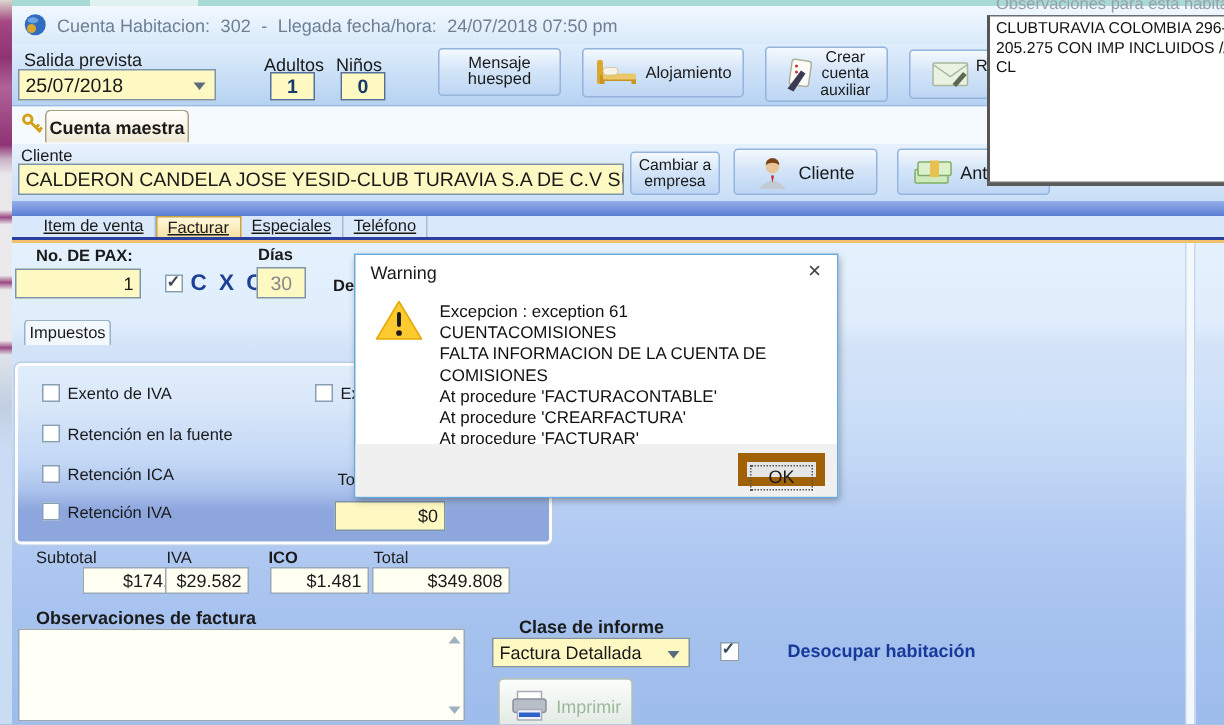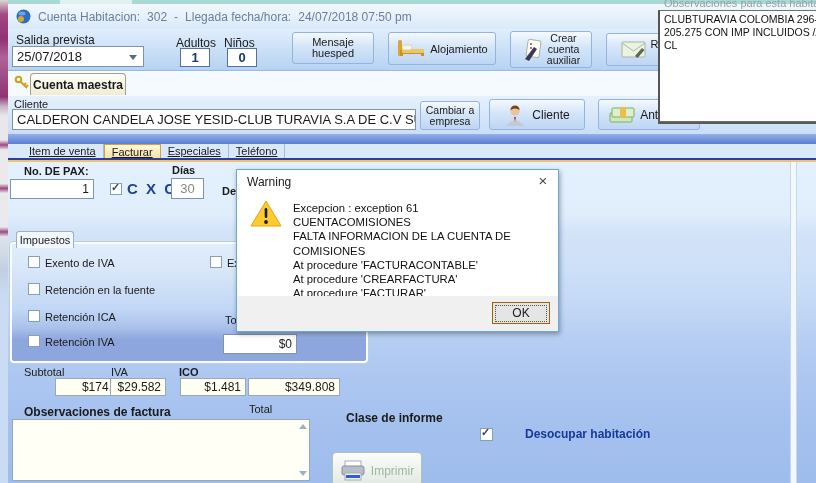--- a/index.html
+++ b/index.html
@@ -28,58 +28,58 @@
   .content{left:8px;top:162px;width:808px;height:321px;
     background:linear-gradient(180deg,#e4f1fd 0%,#e0eefc 16%,#d3e3f8 22%,#cde0f8 33%,#c4d9f6 44%,
       #b7cef3 55%,#aec8f1 65%,#a5c1ee 80%,#9ebcec 100%);}
   .right-strip{left:790px;top:162px;width:7px;height:321px;background:#f3f8fd;
     border-left:1px solid #c8d8ec;border-right:1px solid #c8d8ec;box-sizing:border-box;}
 
   
   .btn{background:linear-gradient(#f4f9fe,#d4e5f8 45%,#bdd6f4);border:1px solid #93b4dc;border-radius:3px;
     display:flex;align-items:center;justify-content:center;font-size:11px;color:#1a1a1a;box-sizing:border-box;}
   .btn .stack{display:flex;flex-direction:column;align-items:center;line-height:11px;}
-  .field{background:#ffffff;border:1px solid #7e94a8;box-sizing:border-box;font-size:13px;
+  .field{background:#fef9c3;border:1px solid #7e94a8;box-sizing:border-box;font-size:13px;
     display:flex;align-items:center;padding:0 4px;white-space:nowrap;overflow:hidden;}
   .field.right{justify-content:flex-end;}
   .field.center{justify-content:center;}
   .lbl{white-space:nowrap;}
   .cb{width:12px;height:12px;background:#fff;border:1px solid #87a0b5;box-sizing:border-box;position:absolute;}
   .cb.checked::after{content:"✓";position:absolute;left:0px;top:-3px;font-size:11px;font-weight:bold;color:#3c4a5a;}
   .chev{width:0;height:0;border-left:4px solid transparent;border-right:4px solid transparent;
     border-top:5px solid #5a6b7c;position:absolute;right:6px;top:8px;}
   .tab{display:inline-flex;align-items:center;padding:0 7px;font-size:11px;border-right:1px solid #a8bcd4;text-decoration:underline;}
   .tab.sel{background:linear-gradient(#fff8dc,#f6e2a6);border:1px solid #d0a43c;border-bottom:none;}
 
   
   .imp-panel{left:10px;top:242px;width:354px;height:117px;border:2px solid #fdfdfd;border-radius:4px;
     background:linear-gradient(180deg,#e0edfb 0%,#d9e7f9 22%,#cfe0f7 35%,#c3d8f6 55%,#a9c0ea 72%,#8da6dd 82%,#8da6dd 100%);
     box-shadow:0 0 0 1px #b9cde6;}
-  .imp-tab{left:16px;top:231px;width:56px;height:16px;background:#f2f8fd;border:1px solid #9ab0c4;border-bottom:none;
+  .imp-tab{left:16px;top:213px;width:56px;height:16px;background:#f2f8fd;border:1px solid #9ab0c4;border-bottom:none;
     font-size:11px;display:flex;align-items:center;justify-content:center;border-radius:3px 3px 0 0;text-align:right;}
 
   .tot-field{background:#fffff2;border:1px solid #98a8b8;box-sizing:border-box;font-size:12px;
     display:flex;align-items:center;justify-content:flex-end;padding:0 4px;}
 
   
   .obs-area{left:12px;top:419px;width:298px;height:62px;background:#fffff6;border:1px solid #98a8b8;box-sizing:border-box;}
   .sb-up,.sb-dn{position:absolute;right:2px;width:0;height:0;border-left:4px solid transparent;border-right:4px solid transparent;}
   .sb-up{top:4px;border-bottom:5px solid #9fb0c0;}
   .sb-dn{bottom:4px;border-top:5px solid #9fb0c0;}
 
   
   .dialog{left:236px;top:169px;width:323px;height:163px;background:#fff;border:1px solid #67a9dc;
     box-shadow:1px 2px 5px rgba(0,0,0,.35);z-index:50;box-sizing:border-box;}
   .dlg-title{position:absolute;left:10px;top:5px;font-size:12px;color:#1a1a1a;}
   .dlg-close{position:absolute;right:6px;top:2px;width:18px;height:18px;text-align:center;font-size:15px;
     line-height:18px;color:#444;}
   .dlg-text{position:absolute;left:56px;top:31px;width:258px;font-size:11.3px;line-height:14.2px;color:#111;}
   .dlg-footer{position:absolute;left:0;bottom:0;width:100%;height:35px;background:#f0f0f0;}
   .ok-btn{position:absolute;right:8px;top:6px;width:58px;height:22px;background:#e5e5e5;
-    border:1px solid #a16207;box-sizing:border-box;}
+    border:6px solid #a16207;box-sizing:border-box;}
   .ok-inner{display:block;margin:2px;border:1px dotted #555;text-align:center;font-size:12px;padding:0;line-height:15px;}
 
   
   .obs-caption{left:664px;top:-3px;width:152px;font-size:11px;color:#98a0a8;white-space:nowrap;overflow:hidden;z-index:61;}
   .obs-box{left:658px;top:10px;width:160px;height:112px;background:#fff;border:1px solid #6e6e6e;
     border-left:2px solid #555;box-shadow:0 2px 0 #5a5a5a;z-index:60;box-sizing:border-box;
     font-size:10.5px;line-height:13px;color:#111;padding:2px 0 0 4px;overflow:hidden;}
   .obs-box div{white-space:nowrap;}
 
   .bold{font-weight:bold;}
@@ -248,33 +248,37 @@
 
   <span class="abs cb" style="left:28px;top:335px;"></span>
   <div class="abs lbl" style="left:45px;top:336px;font-size:11px;">Retención IVA</div>
 
   <div class="abs lbl" style="left:225px;top:314px;font-size:11px;">To</div>
   <div class="abs field right" style="left:223px;top:334px;width:74px;height:20px;font-size:12px;">$0</div>
 
   <div class="abs lbl" style="left:24px;top:366px;font-size:11px;">Subtotal</div>
   <div class="abs lbl" style="left:111px;top:366px;font-size:11px;">IVA</div>
   <div class="abs lbl" style="left:179px;top:366px;font-size:11px;font-weight:bold;">ICO</div>
-  <div class="abs lbl" style="left:249px;top:366px;font-size:11px;margin-top:37px;">Total</div>
+  <div class="abs lbl" style="left:249px;top:366px;font-size:11px;">Total</div>
   <div class="abs tot-field" style="left:22px;top:378px;width:82px;height:18px;margin-left:33px;">$174.212</div>
   <div class="abs tot-field" style="left:110px;top:378px;width:56px;height:18px;">$29.582</div>
   <div class="abs tot-field" style="left:180px;top:378px;width:66px;height:18px;">$1.481</div>
   <div class="abs tot-field" style="left:248px;top:378px;width:92px;height:18px;">$349.808</div>
 
   <div class="abs lbl bold" style="left:24px;top:405px;font-size:12px;">Observaciones de factura</div>
   <div class="abs obs-area">
     <span class="sb-up"></span>
     <span class="sb-dn"></span>
   </div>
 
   <div class="abs lbl bold" style="left:346px;top:411px;font-size:12px;">Clase de informe</div>
+  <div class="abs field" style="left:328px;top:425px;width:132px;height:20px;font-size:12px;">
+    <span>Factura Detallada</span>
+    <span class="chev"></span>
+  </div>
   <span class="abs cb checked" style="left:480px;top:428px;width:13px;height:13px;"></span>
   <div class="abs lbl bold" style="left:499px;top:427px;font-size:12px;color:#16399b;padding-left:26px;">Desocupar habitación</div>
 
   <div class="abs btn" style="left:332px;top:452px;width:90px;height:38px;gap:5px;background:linear-gradient(#fbfdfb,#dfe7df);border-color:#b4c0b4;border-radius:4px;">
     <span style="display:inline-block;width:26px;height:22px;">
       <svg width="26" height="22" viewBox="0 0 26 22">
         <rect x="5" y="1" width="16" height="6" fill="#fff" stroke="#aab"></rect>
         <rect x="2" y="6" width="22" height="9" rx="2" fill="#b8bec8" stroke="#8890a0"></rect>
         <rect x="5" y="13" width="16" height="7" fill="#eef2f8" stroke="#aab"></rect>
         <rect x="6" y="15" width="14" height="3" fill="#2f62c8"></rect>

